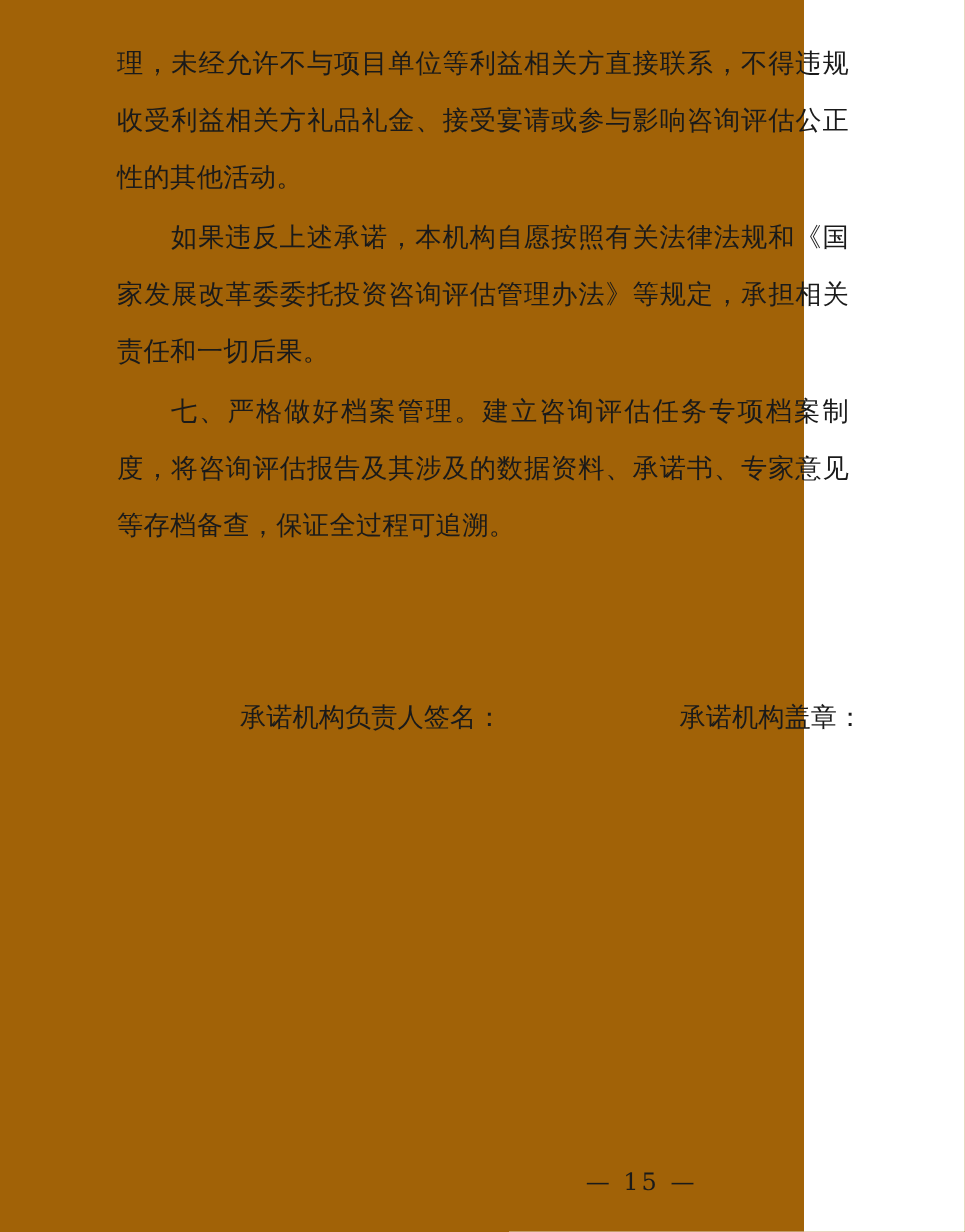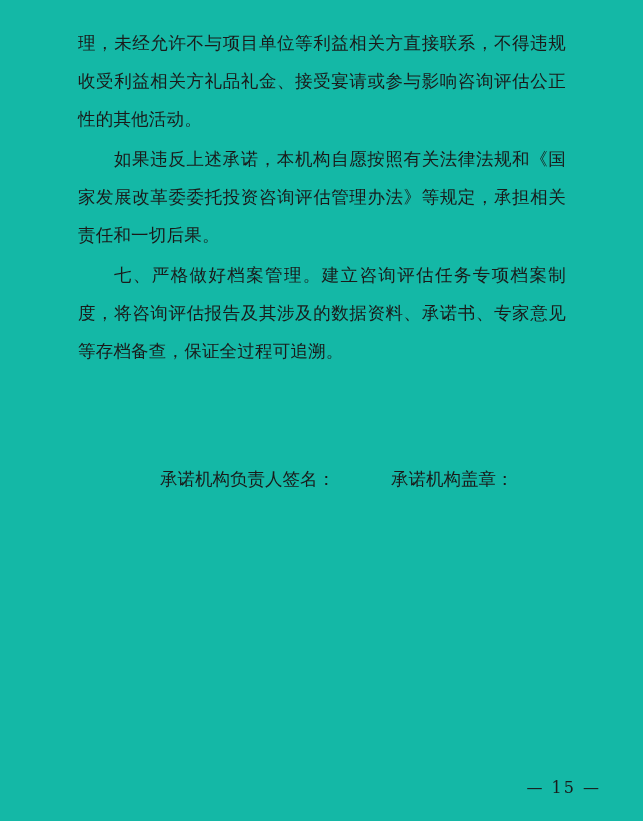--- a/index.html
+++ b/index.html
@@ -12,23 +12,23 @@
     height: 821px;
     font-family: "DejaVu Serif", "Liberation Serif", serif;
     color: #1a1a1a;
     position: relative;
     overflow: hidden;
   }
   .page {
     position: absolute;
     left: 0;
     top: 0;
-    width: 643px;
+    width: 536px;
     height: 821px;
-    background: #14b8a6;
+    background: #a16207;
   }
   .content {
     position: absolute;
     left: 78px;
     top: 24px;
     width: 488px;
   }
   p.para {
     margin: 0 0 2px 0;
     font-size: 17.5px;
@@ -51,36 +51,36 @@
   }
   .sig-row {
     display: flex;
     align-items: flex-start;
   }
   .sig-left {
     margin-left: 82px;
     white-space: nowrap;
   }
   .sig-right {
-    margin-left: 56px;
+    margin-left: 118px;
     white-space: nowrap;
   }
   .date-row {
     margin-left: 338px;
     margin-top: 2px;
     white-space: nowrap;
     letter-spacing: 1px;
   }
   .date-row span {
     display: inline-block;
   }
   .date-gap { width: 36px; display: inline-block; }
   .page-number {
     position: absolute;
-    right: 42px;
+    right: 71px;
     bottom: 24px;
     font-size: 16px;
     letter-spacing: 2px;
     font-family: "DejaVu Serif", "Liberation Serif", serif;
   }
 </style>
 </head>
 <body>
 
 <div class="page">

